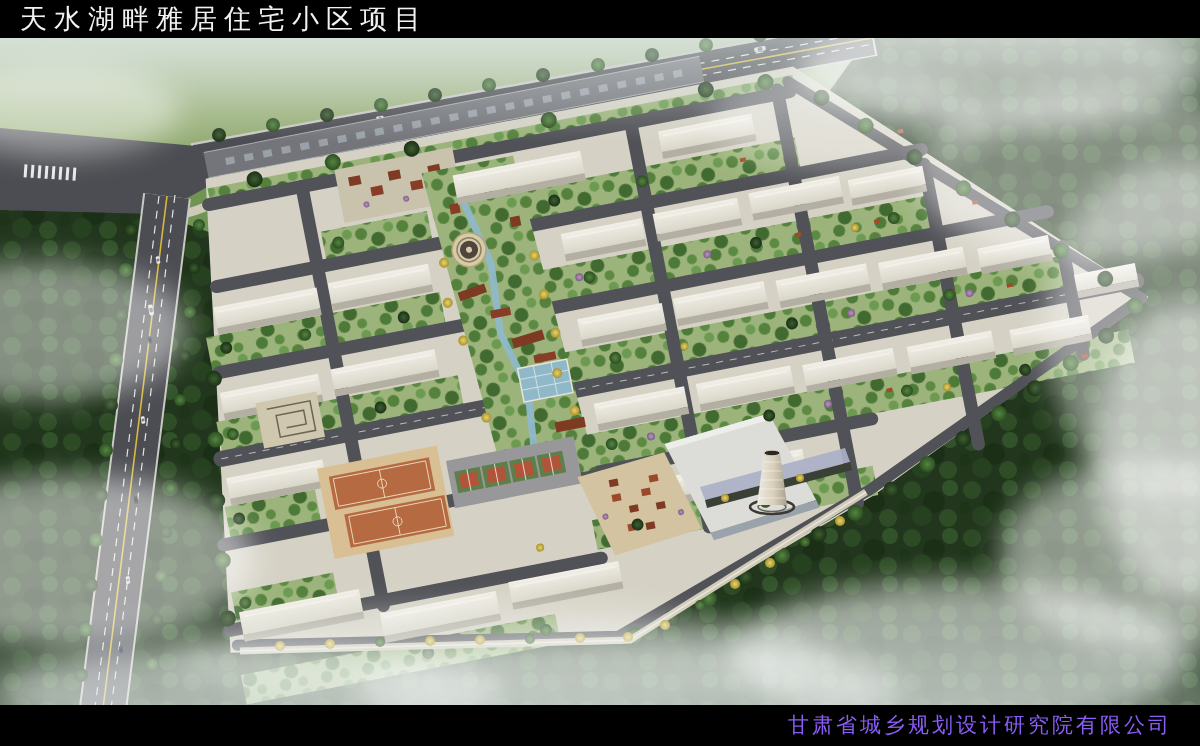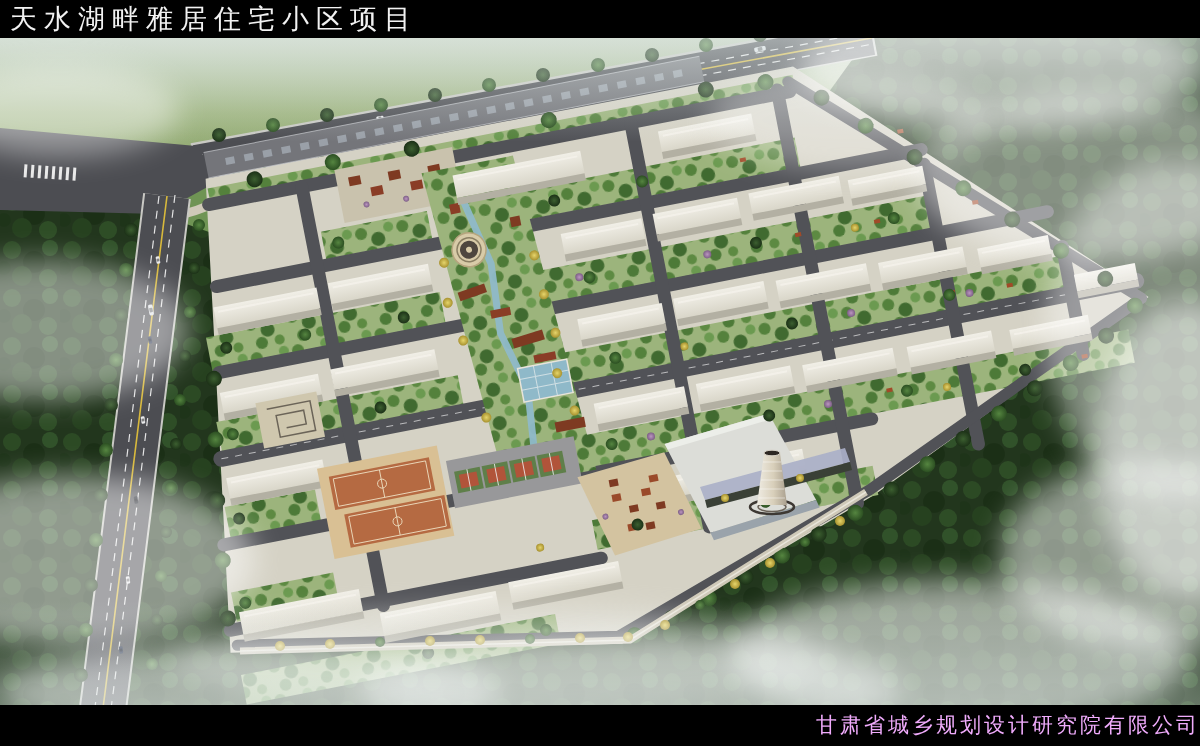--- a/index.html
+++ b/index.html
@@ -3,23 +3,23 @@
 <meta charset="utf-8">
 <style>
   html,body{margin:0;padding:0;background:#111;}
   #app{position:relative;width:1200px;height:746px;background:#000;overflow:hidden;
        font-family:"DejaVu Sans","Liberation Sans",sans-serif;}
   #scene{position:absolute;left:0;top:0;}
   .bar{position:absolute;left:0;width:1200px;background:#000;color:#fff;z-index:5;}
   .bar-top{top:0;height:38px;line-height:38px;}
   .bar-bottom{top:705px;height:41px;line-height:41px;text-align:right;}
   .title-text{font-family:"DejaVu Serif","Liberation Serif",serif;font-size:27px;
-      letter-spacing:7px;padding-left:10px;color:#f2f2f2;white-space:nowrap;margin-top:36px;}
+      letter-spacing:7px;padding-left:20px;color:#f2f2f2;white-space:nowrap;margin-top:36px;}
   .credit-text{font-family:"DejaVu Serif","Liberation Serif",serif;font-size:21px;
-      letter-spacing:3px;color:#f0abfc;white-space:nowrap;}
+      letter-spacing:3px;padding-right:28px;color:#8b5cf6;white-space:nowrap;}
   .st{stroke:#515257;stroke-width:13;fill:none;stroke-linecap:round;stroke-linejoin:round;}
   .bld-roof{fill:url(#roofG);}
   .bld-face{fill:#b3b0a3;}
   .bld-ridge{fill:#f7f5ee;opacity:.65;}
   .dash{stroke:#fff;stroke-width:1.2;stroke-dasharray:8 7;fill:none;opacity:.85;}
 </style>
 </head>
 <body>
 
 <div id="app">

